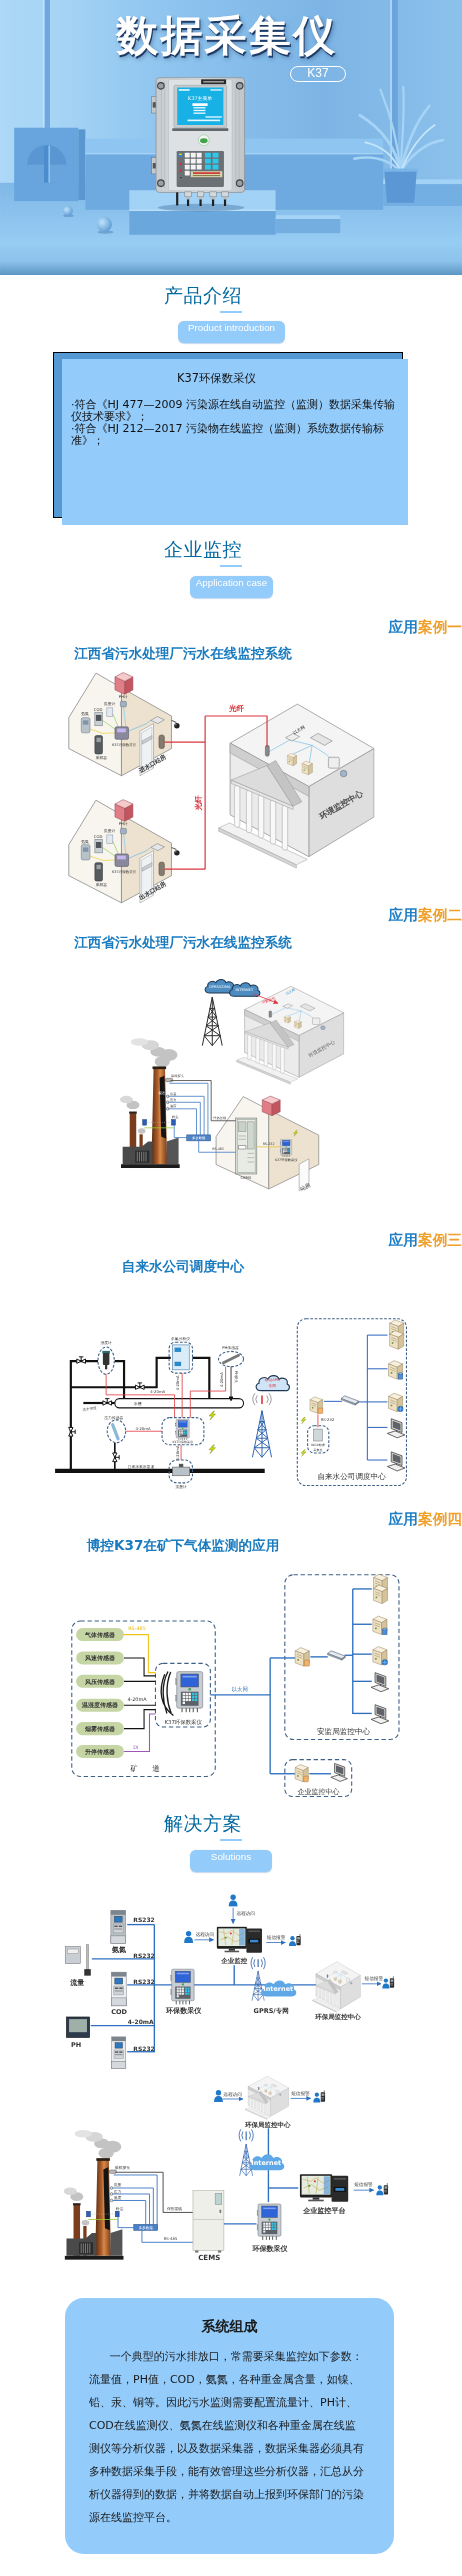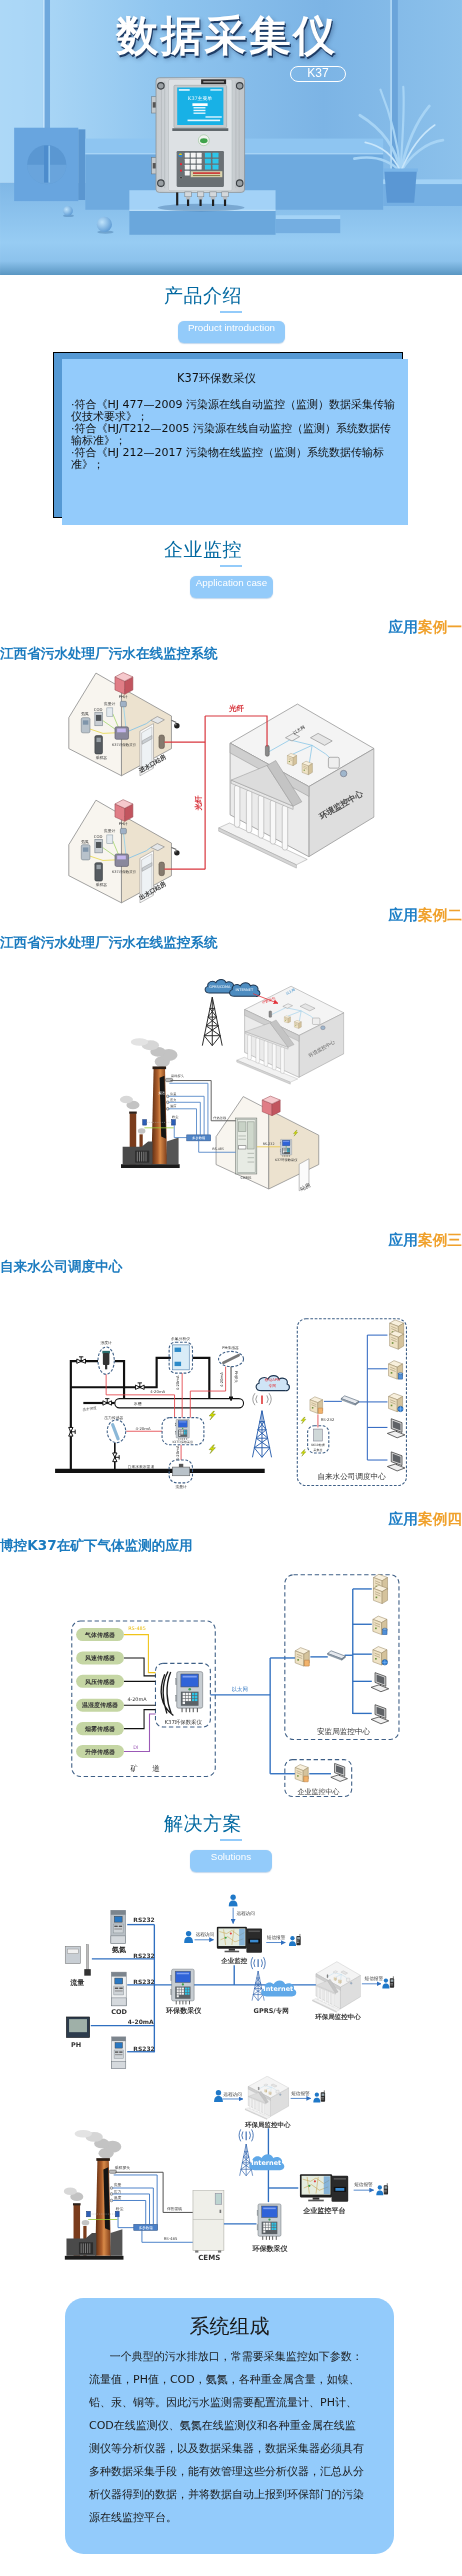--- a/index.html
+++ b/index.html
@@ -14,25 +14,25 @@
 .sec-title{position:absolute;left:0;width:406px;text-align:center;font-size:19px;line-height:18.5px;color:#0369a1;letter-spacing:0.5px}
 .sec-divider{position:absolute;left:220px;width:22px;height:1.6px;background:var(--pill-bg)}
 .pill{position:absolute;height:22px;border-radius:6px;background:var(--pill-bg);color:#fff;font-family:"Liberation Sans",sans-serif;font-size:9.8px;line-height:13.6px;text-align:center;box-shadow:0 0.5px 1.1px rgba(80,140,200,.35)}
 .card-outer{position:absolute;left:53px;top:352px;width:350px;height:166px;background:var(--card-border);border:0.5px solid #000}
 .card-inner{position:absolute;left:62px;top:359px;width:346px;height:166px;background:var(--card-bg)}
 .card-name{position:absolute;left:177px;top:371px;font-size:11.4px;line-height:14px;color:#111}
 .card-bullets{position:absolute;left:71px;top:399px;width:326px;font-size:11px;line-height:12px;color:#111}
 .case-title{position:absolute;left:0;width:462px;text-align:right;font-size:14.7px;font-weight:bold;line-height:17.4px}
 .case-title .pre{color:var(--accent-blue)}
 .case-title .suf{color:var(--accent-orange)}
-.case-sub{position:absolute;left:0;width:366px;text-align:left;font-size:13.6px;font-weight:bold;line-height:16.3px;color:var(--subtitle-blue)}
+.case-sub{position:absolute;left:0;width:366px;text-align:center;font-size:13.6px;font-weight:bold;line-height:16.3px;color:var(--subtitle-blue)}
 .diagram{position:absolute;overflow:visible}
 .diagram text{font-family:"DejaVu Sans","Liberation Sans",sans-serif;fill:#333}
 .sys-card{position:absolute;left:65px;top:2298px;width:329px;height:256px;border-radius:18.5px;background:var(--card-bg)}
-.sys-title{position:absolute;left:0;top:20px;width:100%;text-align:center;font-size:20px;font-weight:normal;line-height:17.4px;color:#1a1a1a}
+.sys-title{position:absolute;left:0;top:20px;width:100%;text-align:center;font-size:14px;font-weight:bold;line-height:17.4px;color:#1a1a1a}
 .sys-body{position:absolute;left:24px;top:47px;width:277px;font-size:11px;line-height:23px;text-indent:20.7px;color:#1a1a1a}
 </style>
 </head>
 <body>
 
 <svg class="defs" width="0" height="0">
   <defs>
     <linearGradient id="gWall" x1="0" y1="0" x2="1" y2="0">
       <stop offset="0" stop-color="#b3dcf8"></stop>
         <stop offset=".35" stop-color="#8fc5ef"></stop>
@@ -449,21 +449,20 @@
 
 <div class="sec-title" style="top:286px">产品介绍</div>
 <div class="sec-divider" style="top:311px"></div>
 <div class="pill" style="top:321px;left:178px;width:107px">Product introduction</div>
 
 <div class="card-outer"></div>
 <div class="card-inner"></div>
 <div class="card-name">K37环保数采仪</div>
 <div class="card-bullets">
   <div>·符合《HJ 477—2009 污染源在线自动监控（监测）数据采集传输仪技术要求》；</div>
-  <div>·符合《HJ/T212—2005 污染源在线自动监控（监测）系统数据传输标准》；</div>
   <div>·符合《HJ 212—2017 污染物在线监控（监测）系统数据传输标准》；</div>
 </div>
 
 <div class="sec-title" style="top:540px">企业监控</div>
 <div class="sec-divider" style="top:565px"></div>
 <div class="pill" style="top:576px;left:190px;width:83px">Application case</div>
 
 <div class="case-title" style="top:618px"><span class="pre">应用</span><span class="suf">案例一</span></div>
 <div class="case-sub" style="top:645px">江西省污水处理厂污水在线监控系统</div>
 <svg class="diagram" style="left:65px;top:670px" width="315" height="237" viewBox="0 0 580 435">

